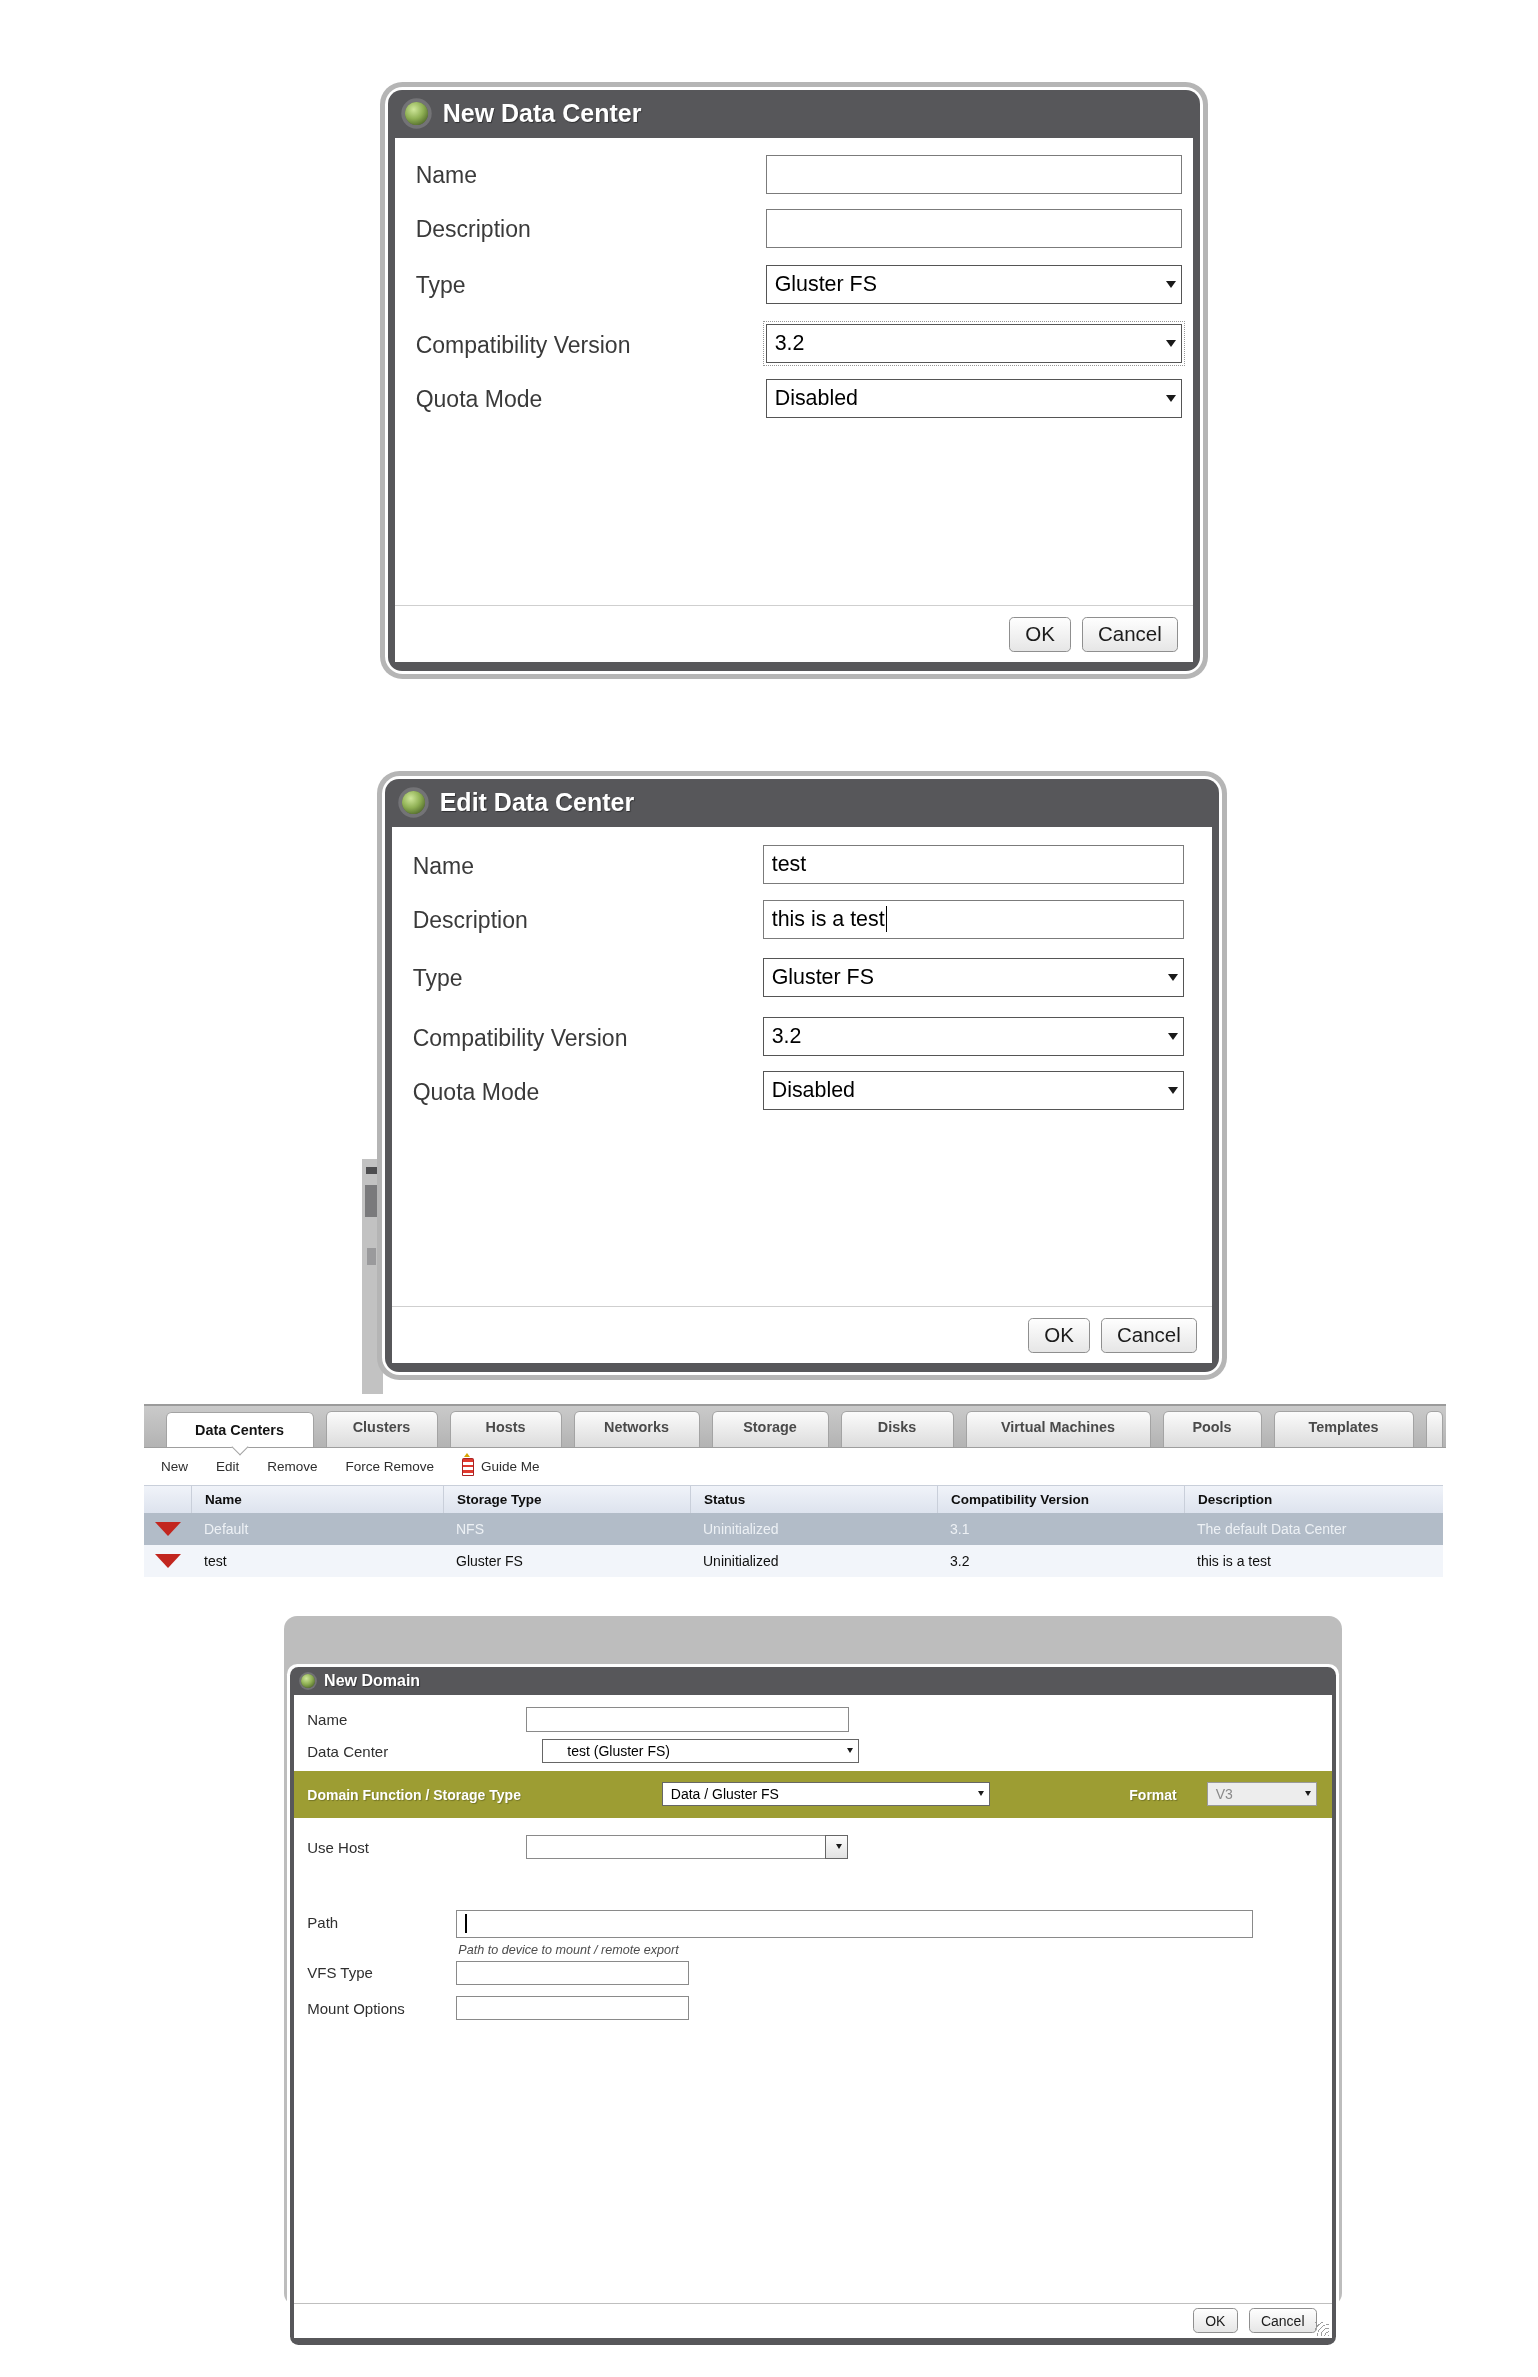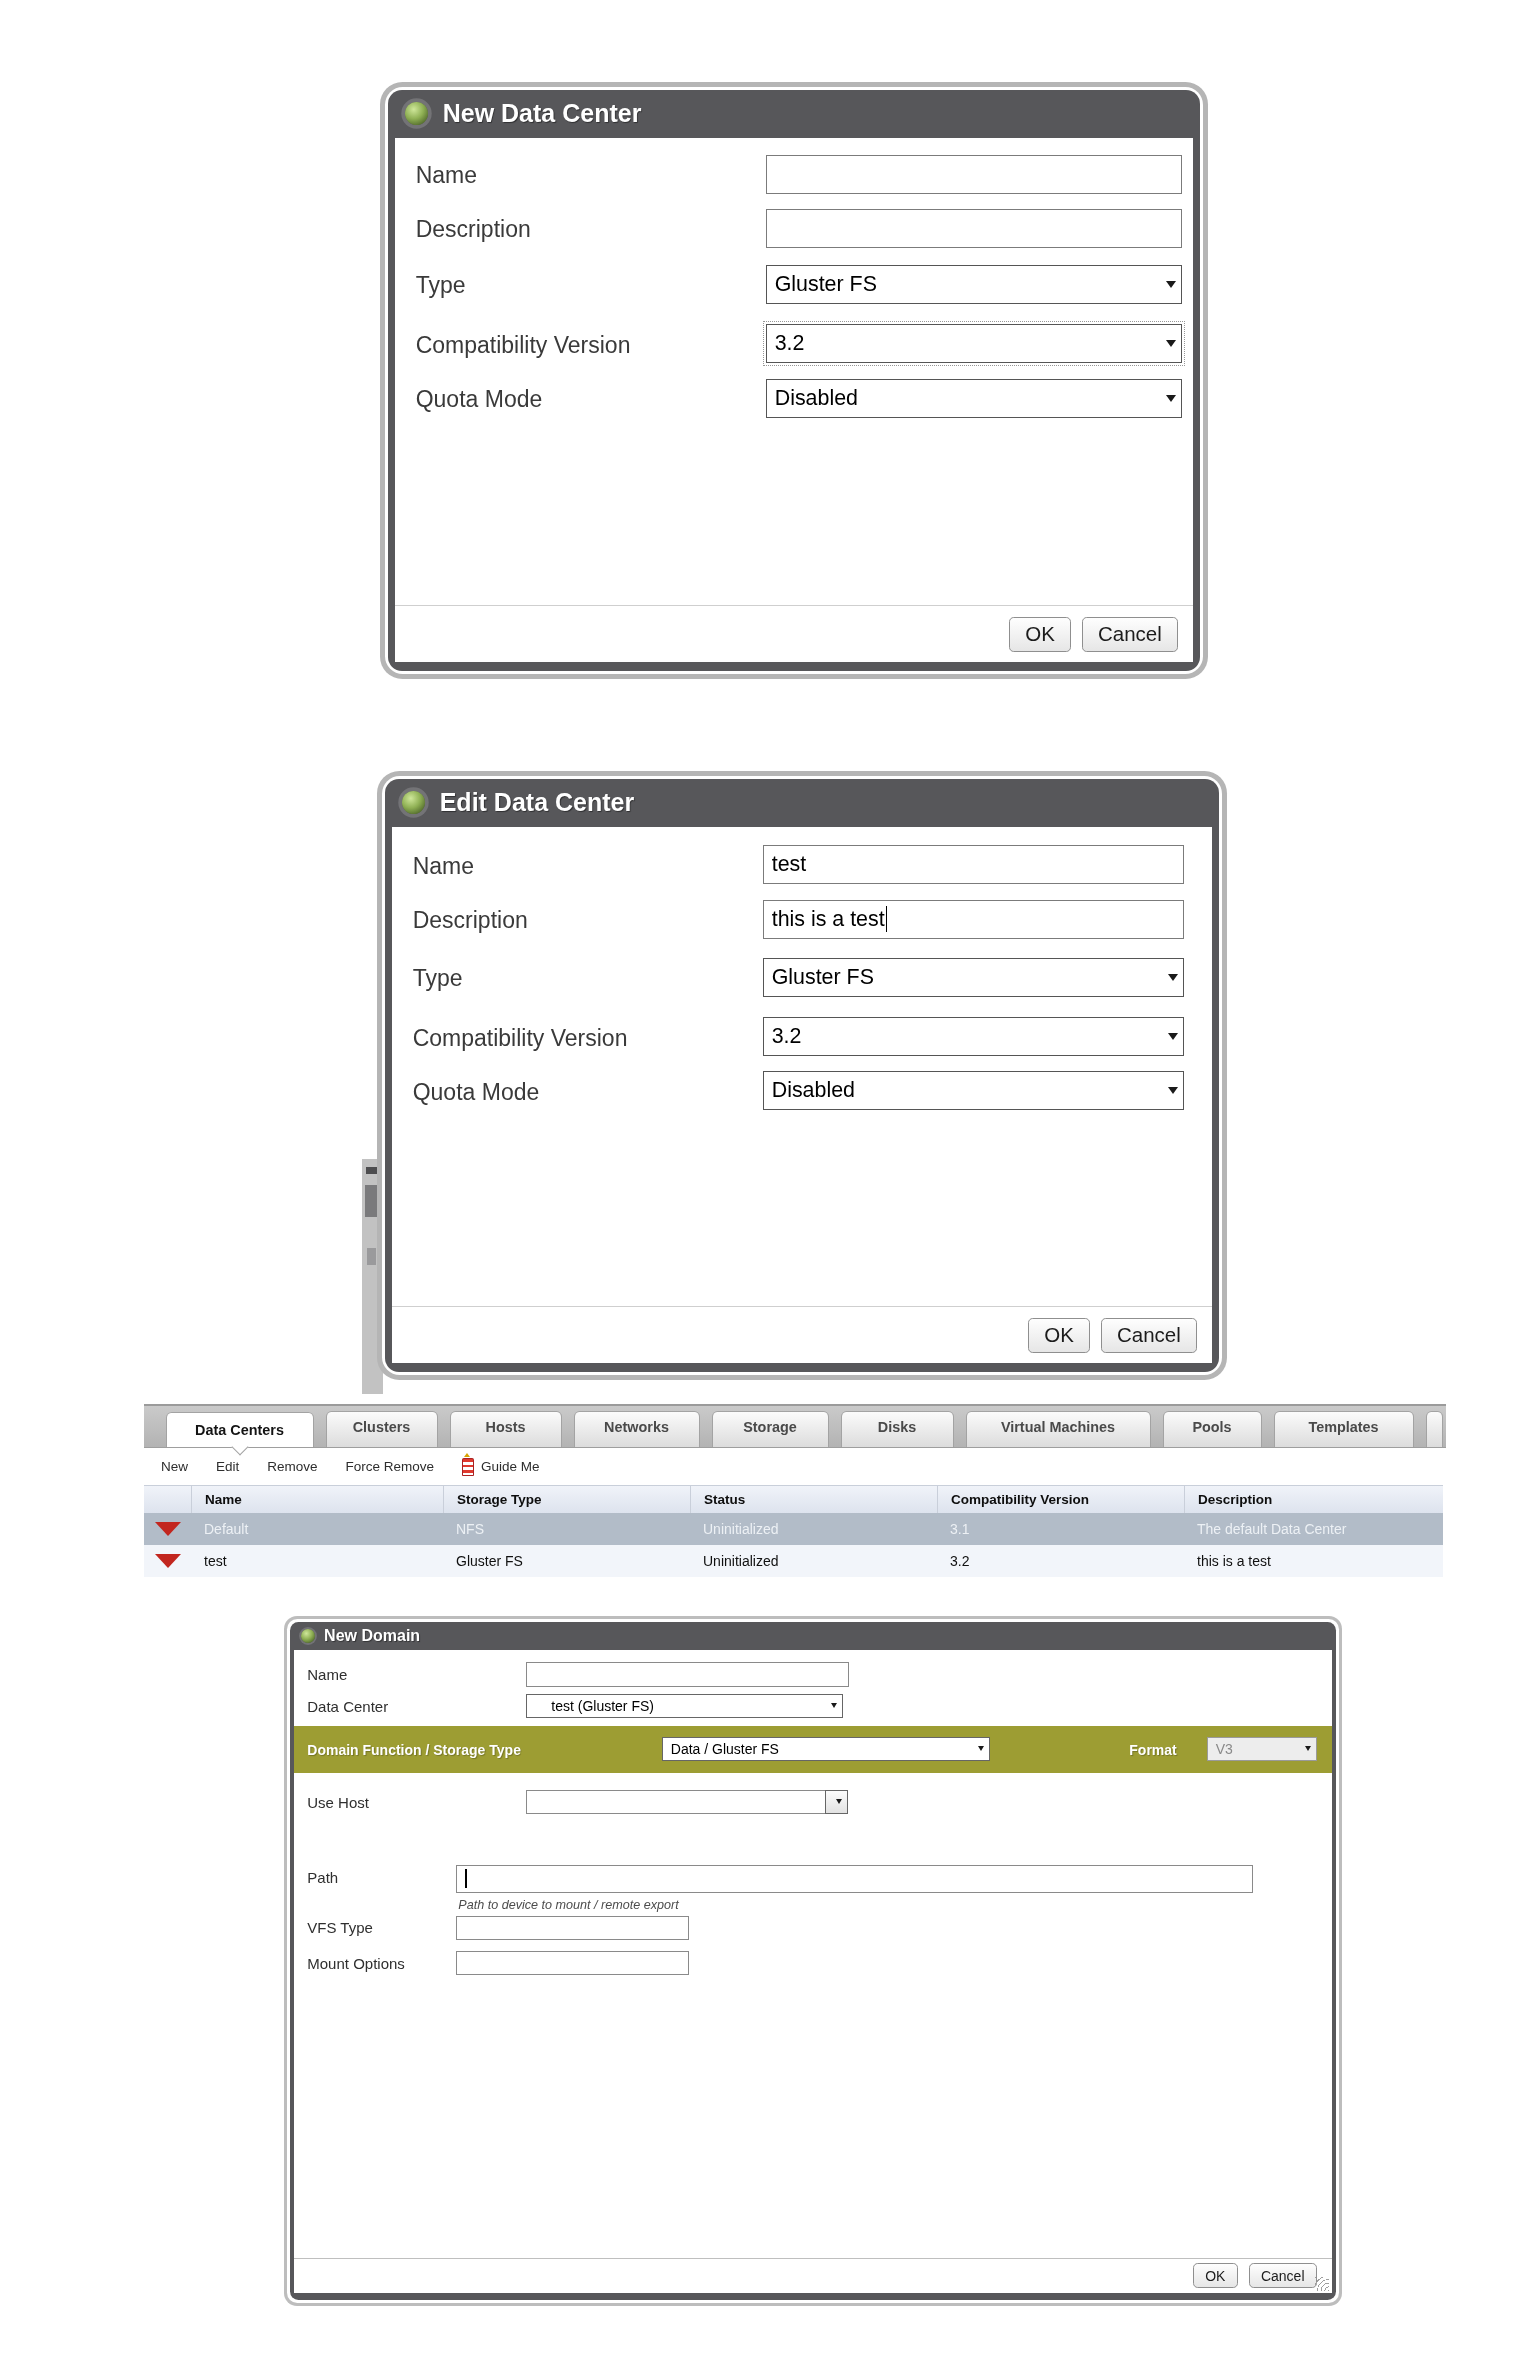--- a/index.html
+++ b/index.html
@@ -78,21 +78,21 @@
   .c{box-sizing:border-box;padding-left:13px;overflow:hidden;white-space:nowrap;}
   .c0{width:47px;display:flex;justify-content:center;padding-left:0;}
   .c1{width:252px;} .c2{width:247px;} .c3{width:247px;} .c4{width:247px;} .c5{width:259px;}
   .thead .c1,.thead .c2,.thead .c3,.thead .c4,.thead .c5{border-left:0.9px solid #c9cfda;height:100%;
          display:flex;align-items:center;}
   .tri-down{width:0;height:0;border-left:13px solid transparent;border-right:13px solid transparent;
             border-top:14px solid #c2261f;}
 
   
   .dlg2{position:absolute;background:#bdbdbd;border-radius:13px;padding:2.8px;box-sizing:border-box;z-index:2;}
-  .dlg2-white{background:#fff;border-radius:10.3px;padding:2.8px;height:100%;box-sizing:border-box;}
+  .dlg2-white{background:#fff;border-radius:10.3px;padding:2.8px;height:100%;box-sizing:border-box;margin-top:45px;}
   .dlg2-dark{background:#57575a;border-radius:8.4px;height:100%;box-sizing:border-box;
              display:flex;flex-direction:column;overflow:hidden;}
   .dlg2-title{display:flex;align-items:center;gap:9.3px;height:28px;padding:0 11.2px;flex:0 0 auto;}
   .dlg2-title .t{color:#fff;font-weight:bold;font-size:16px;text-shadow:0.9px 0.9px 0.9px rgba(0,0,0,.4);}
   .sphere-sm{width:14px;height:14px;border-radius:50%;flex:0 0 auto;
           background:radial-gradient(circle at 38% 32%,#cfe79a,#8fb054 45%,#5d7733 75%,#49602a);
           box-shadow:0 0 0 1.9px #737376;}
   .dlg2-body{position:relative;background:#fff;margin:0 4.7px 7.5px 4.7px;flex:1;font-size:15px;}
   .flabel-sm{font-size:15px;color:#2f2f2f;}
   .input-sm{height:25px;border:0.9px solid #8a8a8a;font-size:14px;}
@@ -272,21 +272,21 @@
           <span class="t">New Domain</span>
         </div>
         <div class="dlg2-body">
 
           <span class="flabel flabel-sm" style="left:13px;top:16px;">Name</span>
           <div class="input input-sm" style="left:232px;top:12px;width:323px;">
               <span></span>
             </div>
 
           <span class="flabel flabel-sm" style="left:13px;top:48px;">Data Center</span>
-          <div class="sel sel-sm" style="left:232px;top:44px;width:317px;padding-left:24px;">
+          <div class="sel sel-sm" style="left:248px;top:44px;width:317px;padding-left:24px;">
             <span>test (Gluster FS)</span>
               <span class="arr arr-sm"></span>
           </div>
 
           <div class="olive-band" style="top:76px;padding-left:26px;">
             <span class="olive-label" style="left:13px;top:16px;">Domain Function / Storage Type</span>
             <span class="olive-label" style="left:835px;top:16px;">Format</span>
           </div>
           <div class="sel sel-sm" style="left:368px;top:87px;width:328px;">
             <span>Data / Gluster FS</span>

